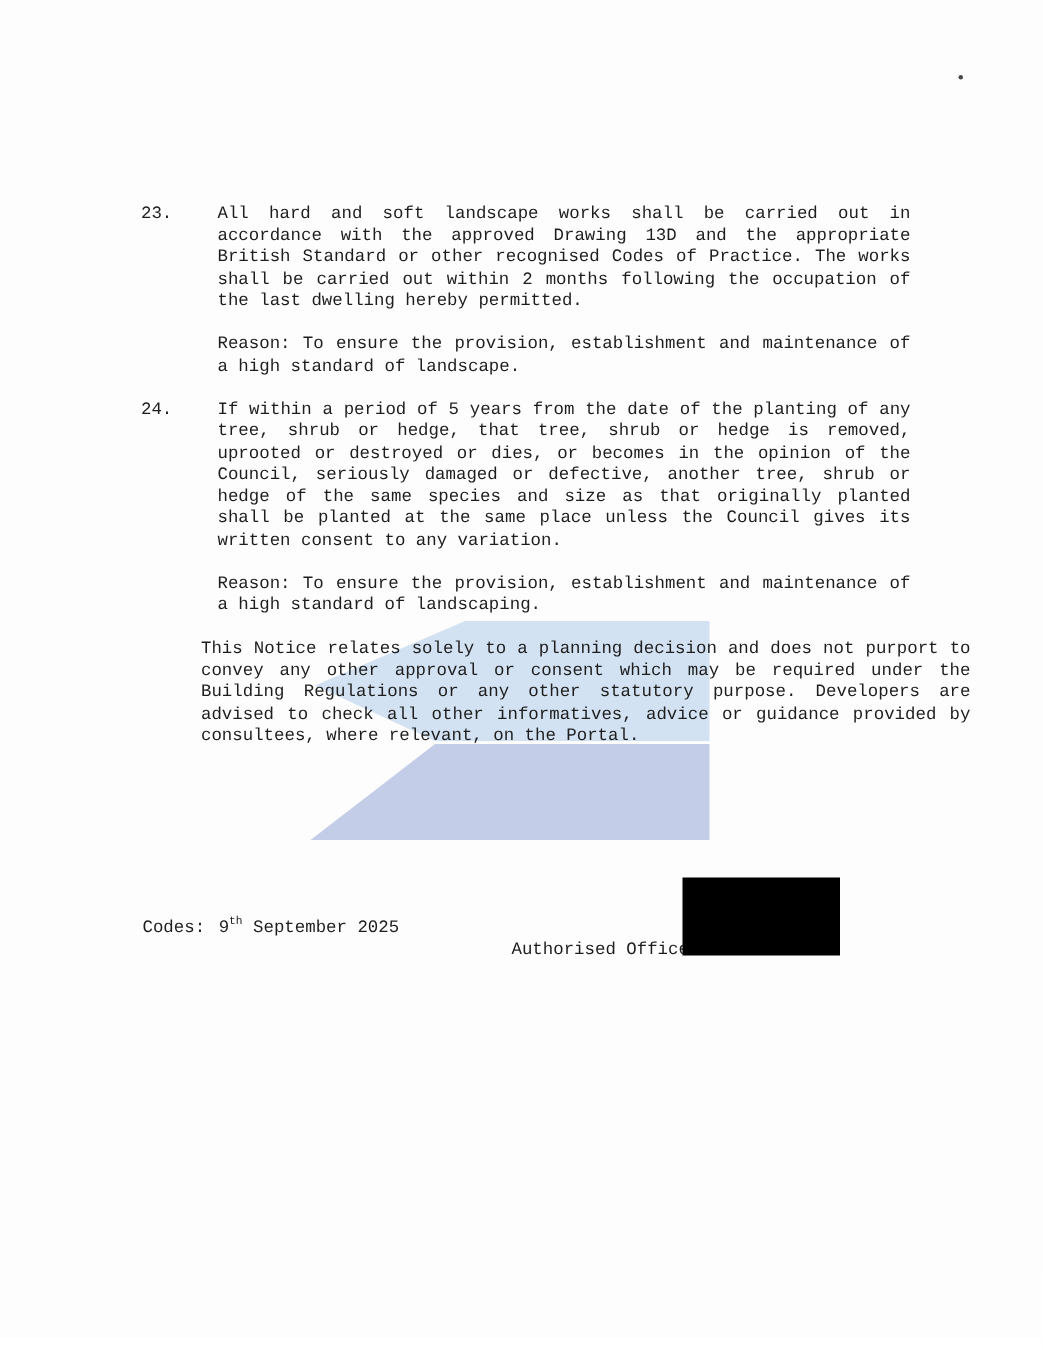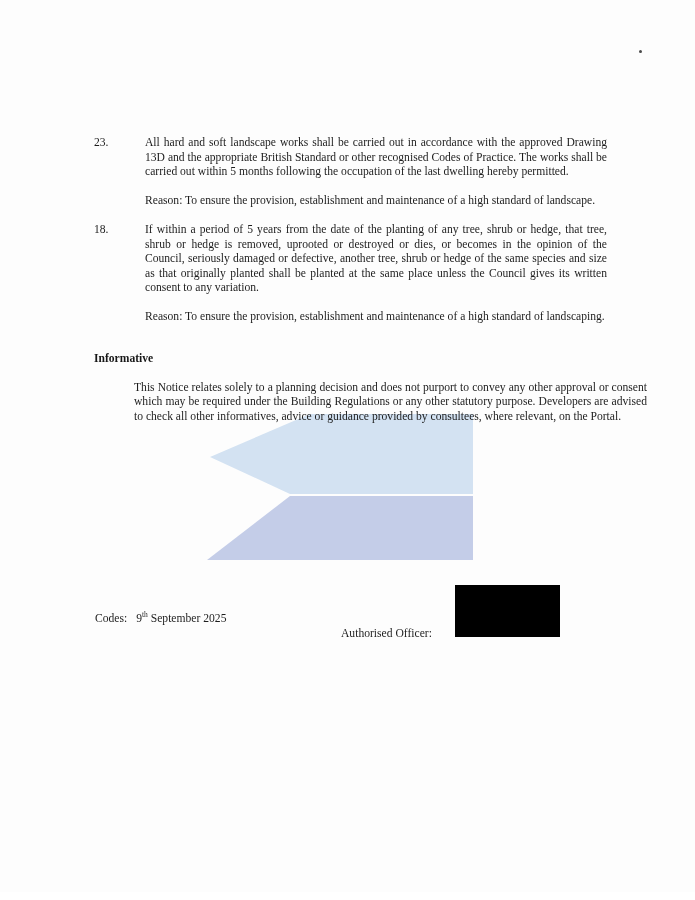--- a/index.html
+++ b/index.html
@@ -6,21 +6,21 @@
     margin: 0;
     padding: 0;
     background: #ffffff;
   }
   .page {
     position: relative;
     width: 695px;
     height: 892px;
     background: #fdfdfd;
     overflow: hidden;
-    font-family: Liberation Serif, serif;
+    font-family: Liberation Mono, monospace;
     color: #1d1d1d;
   }
   .watermark {
     position: absolute;
     left: 0;
     top: 0;
     z-index: 0;
   }
   .scan-dot {
     position: absolute;
@@ -125,34 +125,33 @@
     <polygon points="290,496 473,496 473,560 207,560" fill="#c4cde8"></polygon>
   </svg>
 
   <span class="scan-dot"></span>
 
   <div class="doc">
 
     <div class="cond">
       <div class="cond-num">23.</div>
       <div class="cond-body">
-        <p>All hard and soft landscape works shall be carried out in accordance with the approved Drawing 13D and the appropriate British Standard or other recognised Codes of Practice. The works shall be carried out within 5 months following the occupation of the last dwelling hereby permitted.</p>
+        <p>All hard and soft landscape works shall be carried out in accordance with the approved Drawing 13D and the appropriate British Standard or other recognised Codes of Practice. The works shall be carried out within 2 months following the occupation of the last dwelling hereby permitted.</p>
         <p class="reason">Reason: To ensure the provision, establishment and maintenance of a high standard of landscape.</p>
       </div>
     </div>
 
     <div class="cond">
-      <div class="cond-num">18.</div>
+      <div class="cond-num">24.</div>
       <div class="cond-body">
         <p>If within a period of 5 years from the date of the planting of any tree, shrub or hedge, that tree, shrub or hedge is removed, uprooted or destroyed or dies, or becomes in the opinion of the Council, seriously damaged or defective, another tree, shrub or hedge of the same species and size as that originally planted shall be planted at the same place unless the Council gives its written consent to any variation.</p>
         <p class="reason">Reason: To ensure the provision, establishment and maintenance of a high standard of landscaping.</p>
       </div>
     </div>
 
-    <h3 class="informative-heading">Informative</h3>
     <p class="informative-body">This Notice relates solely to a planning decision and does not purport to convey any other approval or consent which may be required under the Building Regulations or any other statutory purpose. Developers are advised to check all other informatives, advice or guidance provided by consultees, where relevant, on the Portal.</p>
 
   </div>
 
   <div class="footer">
     <span class="dated"><span>Codes:</span><span class="date-value"><span>9</span><sup>th</sup><span> September 2025</span></span></span>
     <span class="officer-label">Authorised Officer:</span>
   </div>
 
   <div class="redaction"></div>

